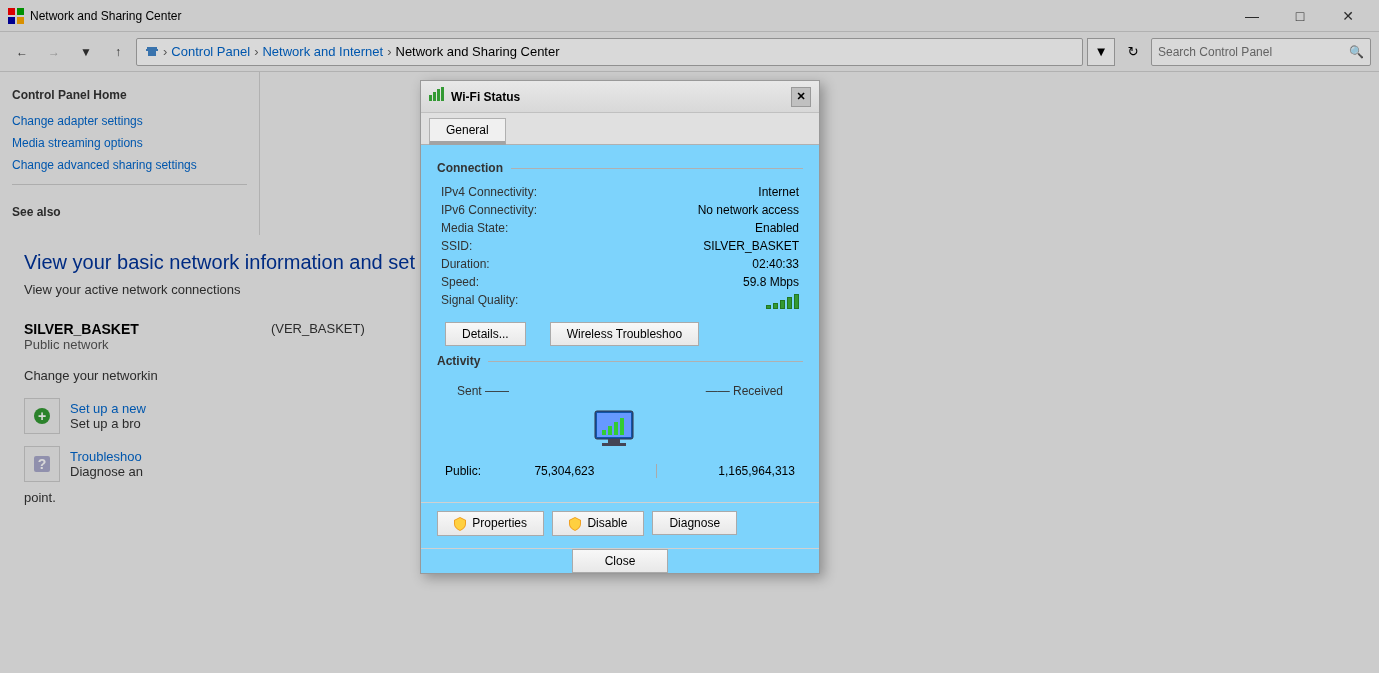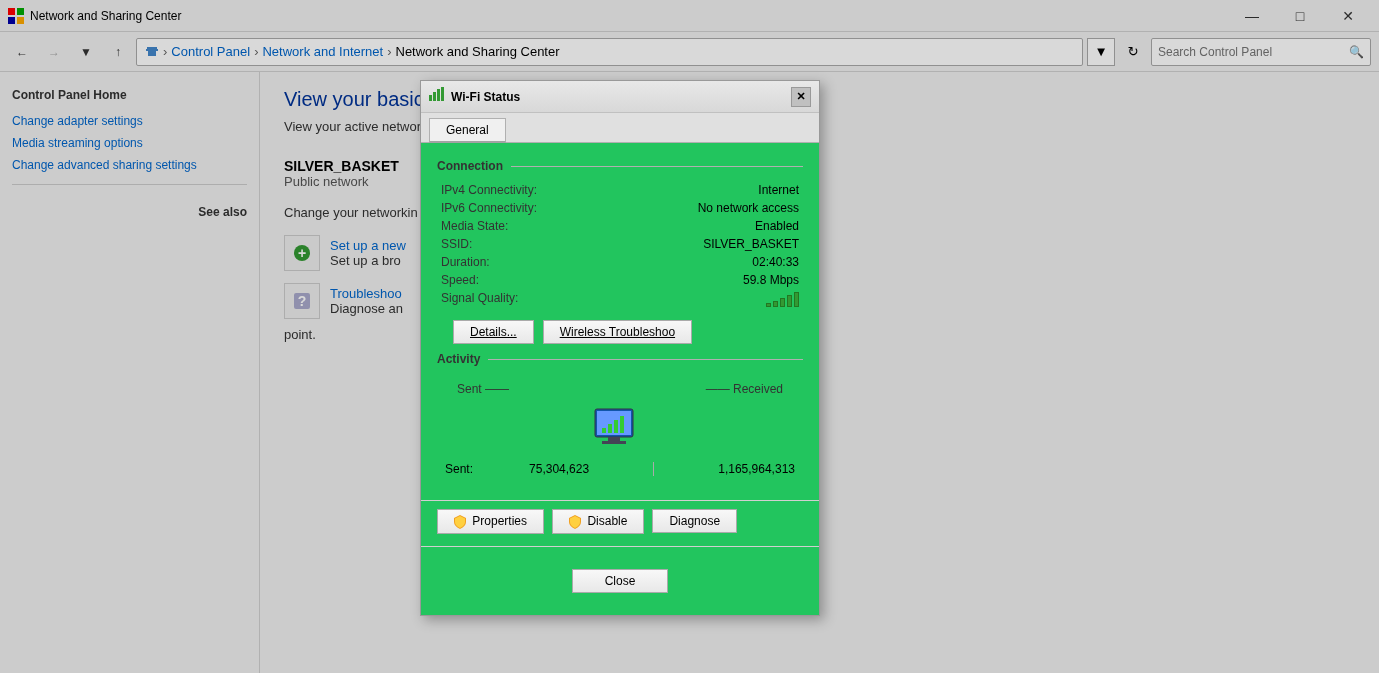--- a/index.html
+++ b/index.html
@@ -138,20 +138,21 @@
       font-size: 12px;
       color: #666;
       background: transparent;
     }
     .search-icon-svg { color: #666; font-size: 12px; }
 
     
     .main-area {
       display: flex;
       height: calc(100% - 72px);
+      flex-direction: column;
     }
 
     
     .sidebar {
       width: 260px;
       background: #f0f0f0;
       padding: 12px 0;
       border-right: 1px solid #d0d0d0;
       flex-shrink: 0;
     }
@@ -178,21 +179,20 @@
     }
     .see-also {
       margin-top: auto;
       padding-top: 8px;
     }
     .see-also-title {
       font-size: 12px;
       font-weight: 600;
       color: #333;
       padding: 4px 12px;
-      text-align: right;
     }
 
     
     .content {
       flex: 1;
       padding: 16px 24px;
       overflow-y: auto;
       position: relative;
     }
     .content-title {
@@ -223,21 +223,21 @@
       background: rgba(0,0,0,0.15);
       z-index: 100;
     }
 
     
     .dialog {
       position: absolute;
       top: 80px;
       left: 420px;
       width: 400px;
-      background: #22c55e;
+      background: #7dd3fc;
       border: 1px solid #999;
       box-shadow: 4px 4px 12px rgba(0,0,0,0.3);
       z-index: 200;
     }
     .dialog-title-bar {
       display: flex;
       align-items: center;
       height: 32px;
       background: linear-gradient(to bottom, #e8e8e8, #d8d8d8);
       padding: 0 8px;
@@ -280,21 +280,21 @@
       border-bottom: none;
       background: #e8e8e8;
       cursor: pointer;
       font-size: 12px;
       margin-right: 2px;
       position: relative;
       top: 1px;
     }
     .dialog-tab.active {
       background: #f0f0f0;
-      border-bottom: 2px solid #a3a3a3;
+      border-bottom: 4px solid #a3a3a3;
       z-index: 1;
     }
 
     
     .dialog-body {
       padding: 12px 16px;
     }
 
     
     .section-header {
@@ -345,23 +345,22 @@
     }
     .signal-bar {
       width: 5px;
       background: #339933;
       border: 1px solid #227722;
     }
 
     
     .dialog-btn-row {
       display: flex;
-      gap: 9px;
-      margin: 8px 16px;
-      text-decoration: underline;
+      gap: 24px;
+      margin: 8px 8px;
     }
     .dialog-btn {
       padding: 4px 16px;
       border: 1px solid #aaa;
       background: linear-gradient(to bottom, #f8f8f8, #e8e8e8);
       cursor: pointer;
       font-size: 12px;
       color: #000;
       min-width: 80px;
     }
@@ -410,21 +409,21 @@
       padding: 8px 16px 12px;
       border-top: 1px solid #d0d0d0;
       margin-top: 4px;
       align-items: center;
     }
 
     
     .close-btn-area {
       display: flex;
       justify-content: center;
-      padding: 22px;
+      padding: 0;
       border-top: 1px solid #d0d0d0;
     }
     .close-btn {
       padding: 4px 32px;
       border: 1px solid #aaa;
       background: linear-gradient(to bottom, #f8f8f8, #e8e8e8);
       cursor: pointer;
       font-size: 12px;
     }
 
@@ -662,21 +661,21 @@
             <rect x="12" y="37" width="24" height="3" fill="#445"></rect>
 
             <rect x="12" y="24" width="4" height="5" fill="#33cc33"></rect>
             <rect x="18" y="20" width="4" height="9" fill="#33cc33"></rect>
             <rect x="24" y="16" width="4" height="13" fill="#33cc33"></rect>
             <rect x="30" y="12" width="4" height="17" fill="#33cc33"></rect>
           </svg>
         </div>
 
         <div class="bytes-row">
-          <span>Sent:</span>
+          <span>Public:</span>
           <span>75,304,623</span>
           <div class="bytes-separator"></div>
           <span>1,165,964,313</span>
         </div>
       </div>
     </div>
 
     <div class="dialog-footer">
       <button class="dialog-btn">
         <span style="margin-right:3px;">

